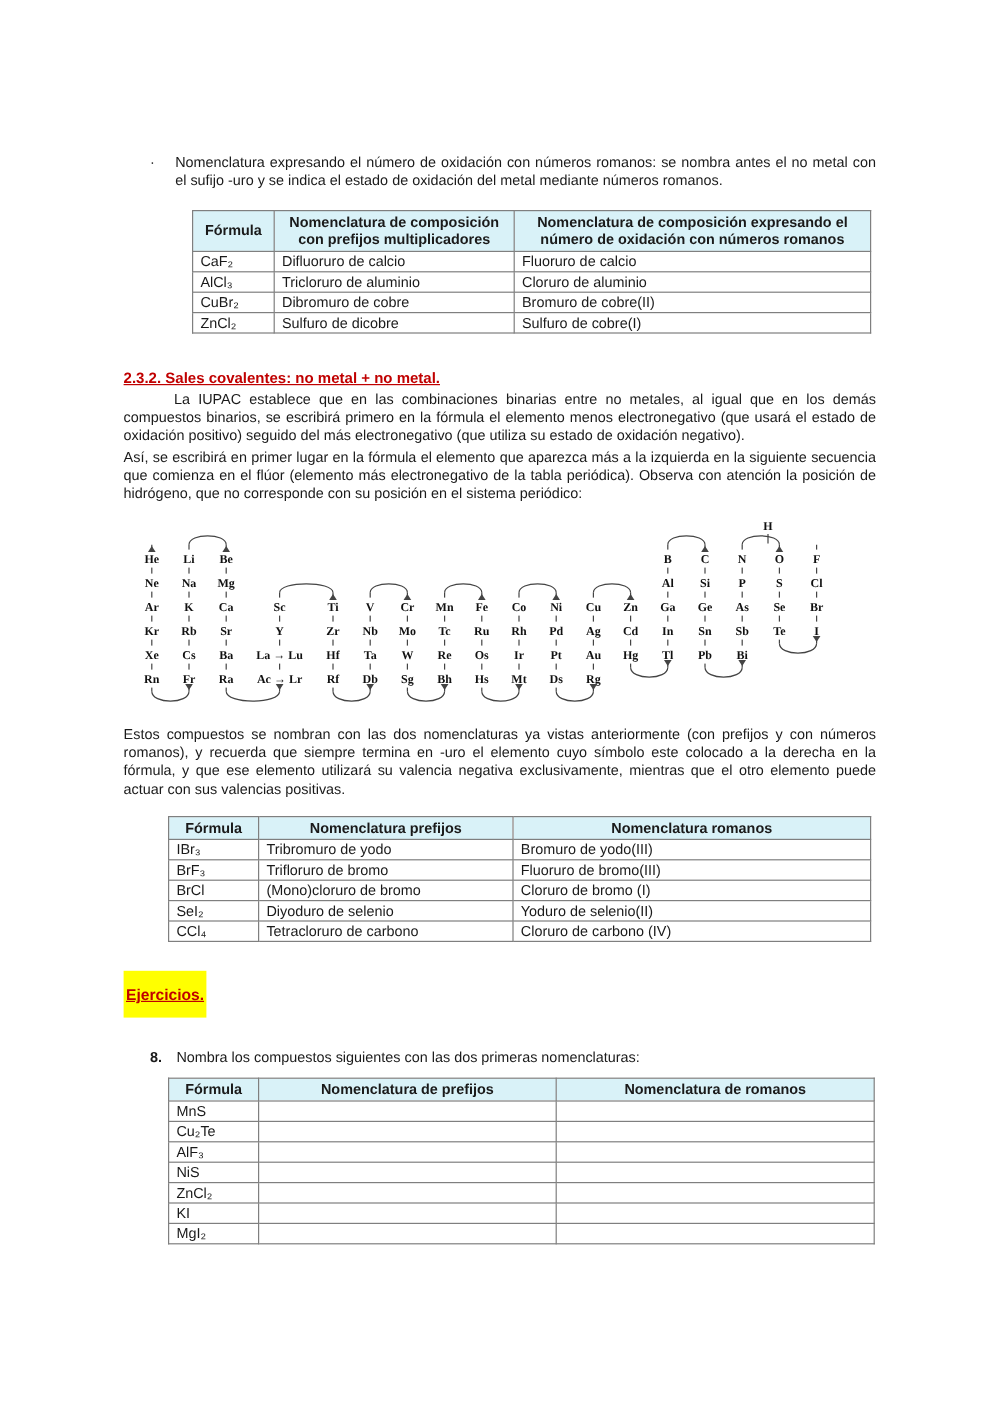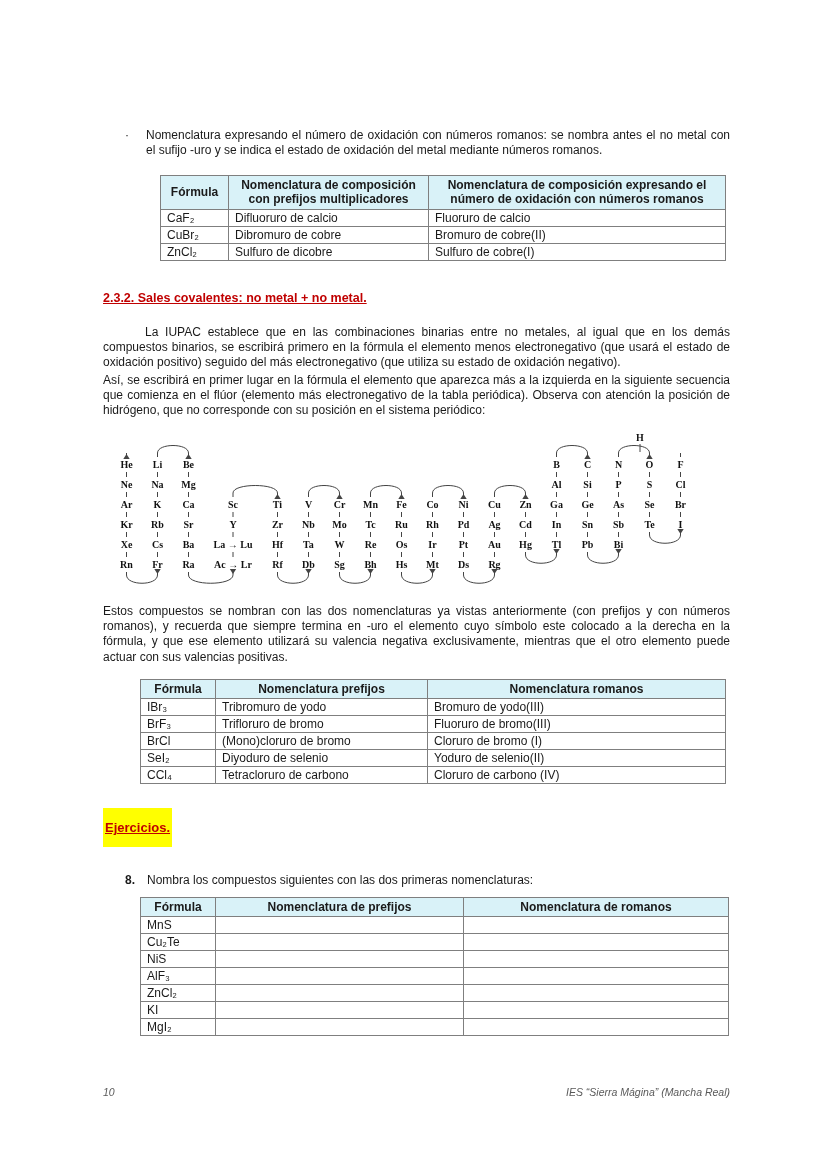--- a/index.html
+++ b/index.html
@@ -39,21 +39,21 @@
 
   .table3{margin:8px 0 0 37px;width:588px;}
   .table3 col:nth-child(1){width:75px;}
   .table3 col:nth-child(2){width:248px;}
   .table3 col:nth-child(3){width:265px;}
 
   .section-title{
     margin:30px 0 0 0;font-size:12.5px;font-weight:bold;
     color:var(--accent);text-decoration:underline;
   }
-  .p1{margin-top:20px;text-indent:42px;}
+  .p1{margin-top:4px;text-indent:42px;}
   .p2{margin-top:2px;}
   .p3{margin-top:12px;}
 
   .figure-wrap{margin:12px 0 0 0;}
   svg text.el{font-family:"Liberation Serif","DejaVu Serif",serif;font-size:10px;font-weight:bold;fill:#111;}
 
   .ejercicios{margin-top:24px;}
   .highlight{
     display:inline-block;background:var(--highlight);color:var(--accent);
     font-weight:bold;text-decoration:underline;font-size:13px;padding:12px 2px;
@@ -89,20 +89,25 @@
           <th>Fórmula</th>
           <th>Nomenclatura de composición con prefijos multiplicadores</th>
           <th>Nomenclatura de composición expresando el número de oxidación con números romanos</th>
         </tr>
       </thead>
       <tbody>
         <tr>
           <td>CaF₂</td>
           <td>Difluoruro de calcio</td>
           <td>Fluoruro de calcio</td>
+        </tr>
+        <tr>
+          <td>AlCl₃</td>
+          <td>Tricloruro de aluminio</td>
+          <td>Cloruro de aluminio</td>
         </tr>
         <tr>
           <td>CuBr₂</td>
           <td>Dibromuro de cobre</td>
           <td>Bromuro de cobre(II)</td>
         </tr>
         <tr>
           <td>ZnCl₂</td>
           <td>Sulfuro de dicobre</td>
           <td>Sulfuro de cobre(I)</td>
@@ -406,26 +411,26 @@
           <td>MnS</td>
           <td></td>
           <td></td>
         </tr>
         <tr>
           <td>Cu₂Te</td>
           <td></td>
           <td></td>
         </tr>
         <tr>
+          <td>AlF₃</td>
+          <td></td>
+          <td></td>
+        </tr>
+        <tr>
           <td>NiS</td>
-          <td></td>
-          <td></td>
-        </tr>
-        <tr>
-          <td>AlF₃</td>
           <td></td>
           <td></td>
         </tr>
         <tr>
           <td>ZnCl₂</td>
           <td></td>
           <td></td>
         </tr>
         <tr>
           <td>KI</td>
@@ -433,18 +438,14 @@
           <td></td>
         </tr>
         <tr>
           <td>MgI₂</td>
           <td></td>
           <td></td>
         </tr>
       </tbody>
     </table>
 
-  <div class="footer">
-    <span>10</span>
-    <span>IES “Sierra Mágina” (Mancha Real)</span>
-  </div>
 
 </div>
 
 </body></html>

